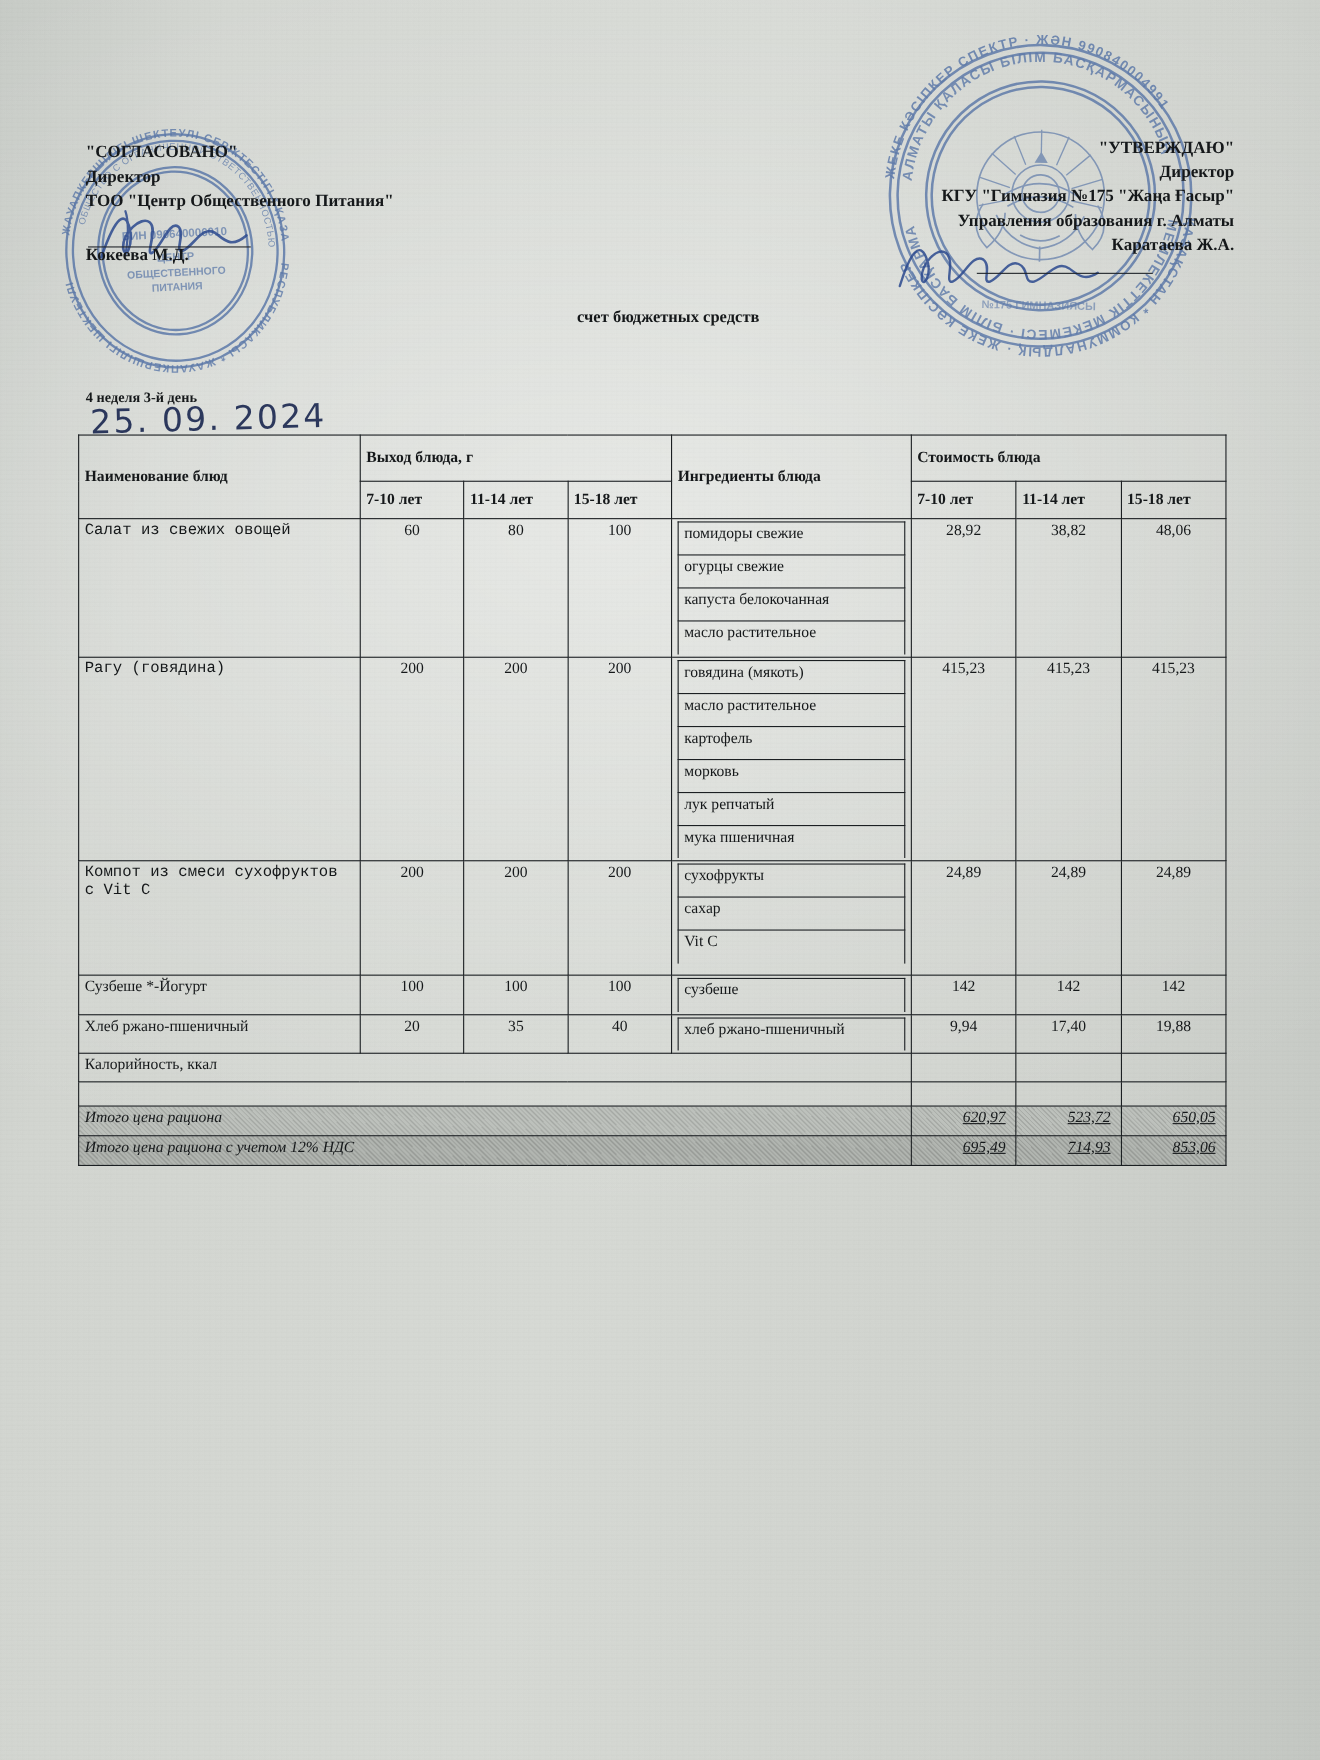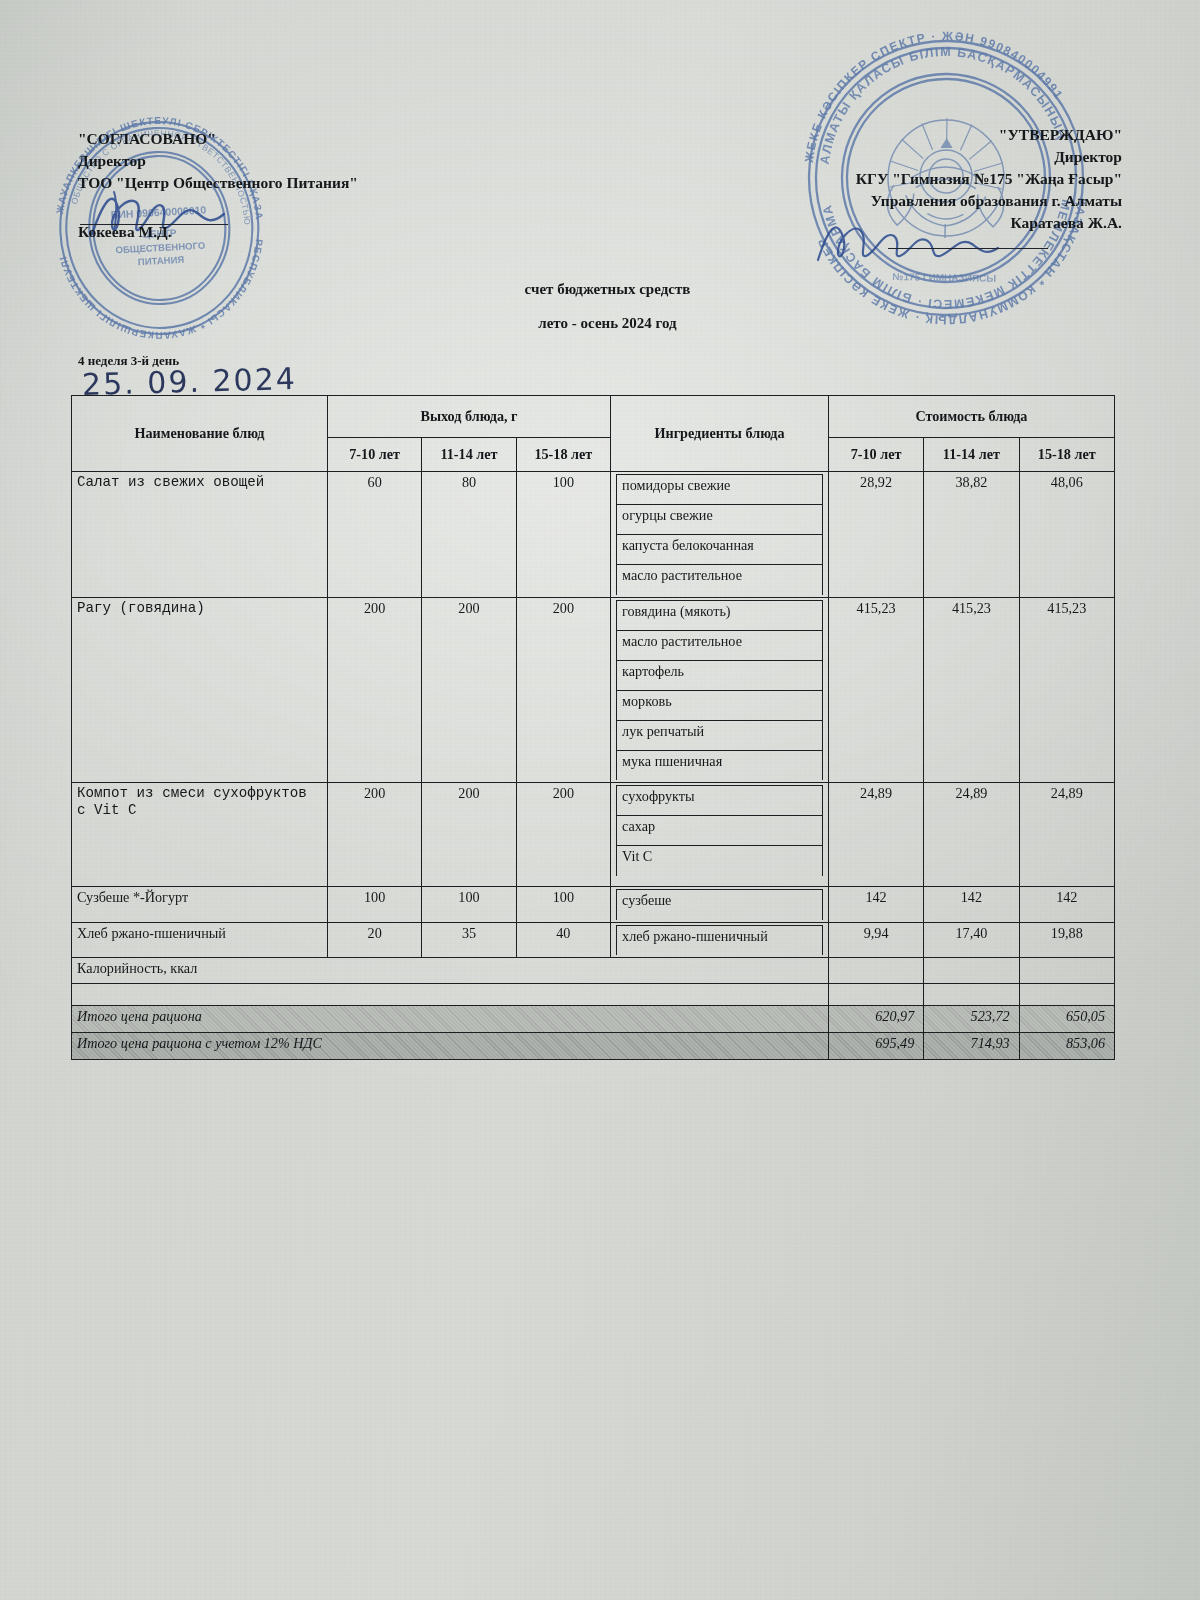--- a/index.html
+++ b/index.html
@@ -75,21 +75,21 @@
     font-size: 14.2px;
     background: transparent;
   }
   table.menu th, table.menu td {
     border: 1.4px solid #1b1f22;
     padding: 2px 5px;
     vertical-align: top;
     font-weight: normal;
     line-height: 1.22;
   }
-  table.menu th { font-weight: bold; text-align: center; vertical-align: middle; }
+  table.menu th { font-weight: bold; text-align: left; vertical-align: middle; }
 
   .c-name   { width: 255px; margin-left: 33px; }
   .c-out    { width: 94px;  text-align: center; }
   .c-ingr   { width: 217px; }
   .c-cost   { width: 95px;  text-align: center; }
 
   .hrow1 td, .hrow1 th { height: 42px; }
   .age-row th { font-size: 14.2px; height: 34px; }
 
   td.num  { text-align: center; }
@@ -111,21 +111,21 @@
   .kcal-row td { font-weight: bold; height: 26px; }
   .blank-row td { height: 22px; }
 
   .total-row td {
     font-style: italic; font-weight: bold;
     background:
       repeating-linear-gradient(45deg, rgba(0,0,0,0.13) 0 1px, rgba(255,255,255,0) 1px 3px),
       #bdc1bc;
     height: 27px;
   }
-  .total-row td.num { text-align: right; padding-right: 9px; }
+  .total-row td.num { text-align: right; padding-right: 9px; text-decoration: underline; }
   .total-row2 td {
     background:
       repeating-linear-gradient(45deg, rgba(0,0,0,0.17) 0 1px, rgba(255,255,255,0) 1px 3px),
       #b2b6b1;
     margin-top: 44px;
   }
 
   
   .stamp { position: absolute; pointer-events: none; }
   .stamp svg { display: block; }
@@ -258,21 +258,20 @@
     <div>"УТВЕРЖДАЮ"</div>
     <div>Директор</div>
     <div>КГУ "Гимназия №175 "Жаңа  Ғасыр"</div>
     <div>Управления образования г. Алматы</div>
     <div>Каратаева Ж.А.</div>
   </div>
   <div class="sig-rule-r"></div>
 
   <div class="title-wrap">
     <span class="title-l2">счет бюджетных средств</span>
-    <span class="title-l3">лето - осень 2024 год</span>
   </div>
 
   <div class="week-day">4 неделя 3-й день</div>
   <div class="handdate">25. 09. 2024</div>
 
   <div id="tbl-wrap">
     <table class="menu">
       <thead>
         <tr class="hrow1">
           <th class="c-name" rowspan="2">Наименование блюд</th>

